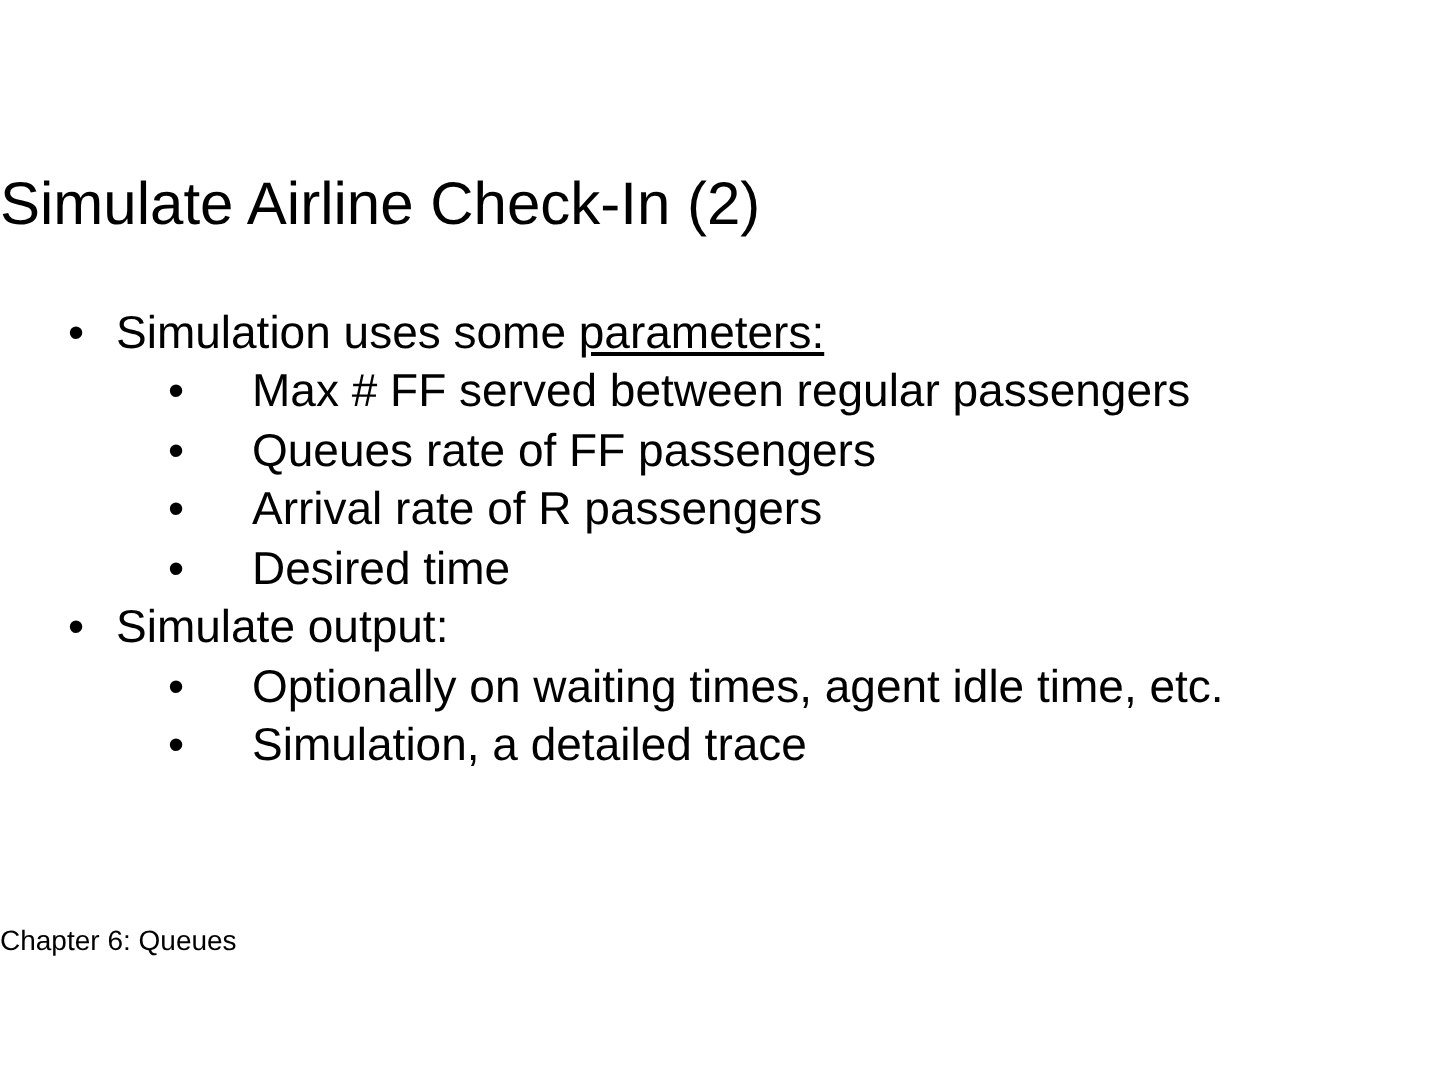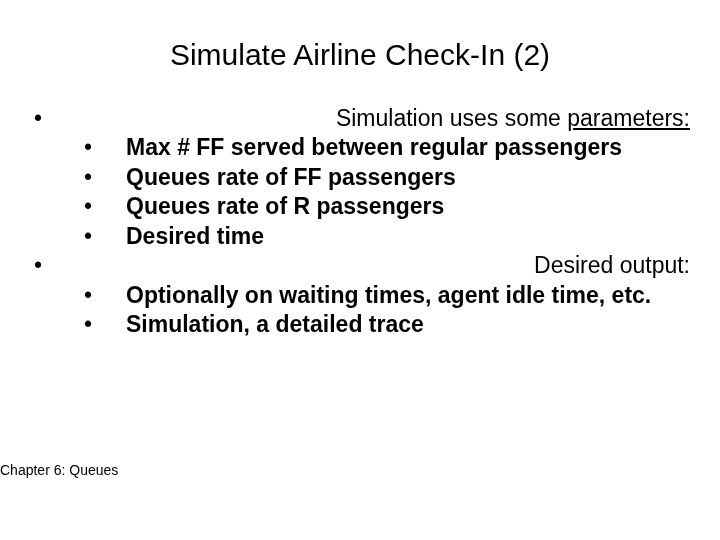--- a/index.html
+++ b/index.html
@@ -5,60 +5,59 @@
     * { margin: 0; padding: 0; box-sizing: border-box; }
     body {
       width: 720px;
       height: 540px;
       background: #ffffff;
       font-family: Arial, Helvetica, sans-serif;
       color: #000000;
       position: relative;
     }
     .slide-title {
-      text-align: center;
+      text-align: left;
       font-size: 30px;
       font-weight: normal;
       padding-top: 38px;
       padding-bottom: 32px;
+      margin-top: 48px;
     }
     .content {
       padding-left: 18px;
       padding-right: 30px;
       font-size: 23px;
       line-height: 1.28;
     }
     .outer-item {
       display: flex;
       margin-bottom: 0;
     }
     .outer-bullet {
       width: 40px;
       flex-shrink: 0;
       text-align: center;
     }
     .outer-text {
       flex: 1;
-      text-align: right;
     }
     .inner-list {
       padding-left: 58px;
     }
     .inner-item {
       display: flex;
     }
     .inner-bullet {
       width: 50px;
       flex-shrink: 0;
       text-align: left;
       padding-left: 8px;
     }
     .inner-text {
       flex: 1;
-      font-weight: bold;
     }
     .underline {
       text-decoration: underline;
     }
     .footer {
       position: absolute;
       bottom: 62px;
       left: 0;
       width: 100%;
       text-align: left;
@@ -83,31 +82,31 @@
     <div class="inner-item">
       <div class="inner-bullet">•</div>
       <div class="inner-text">Max # FF served between regular passengers</div>
     </div>
     <div class="inner-item">
       <div class="inner-bullet">•</div>
       <div class="inner-text">Queues rate of FF passengers</div>
     </div>
     <div class="inner-item">
       <div class="inner-bullet">•</div>
-      <div class="inner-text">Queues rate of R passengers</div>
+      <div class="inner-text">Arrival rate of R passengers</div>
     </div>
     <div class="inner-item">
       <div class="inner-bullet">•</div>
       <div class="inner-text">Desired time</div>
     </div>
   </div>
 
   <div class="outer-item">
     <div class="outer-bullet">•</div>
-    <div class="outer-text">Desired output:</div>
+    <div class="outer-text">Simulate output:</div>
   </div>
 
   <div class="inner-list">
     <div class="inner-item">
       <div class="inner-bullet">•</div>
       <div class="inner-text">Optionally on waiting times, agent idle time, etc.</div>
     </div>
     <div class="inner-item">
       <div class="inner-bullet">•</div>
       <div class="inner-text">Simulation, a detailed trace</div>

